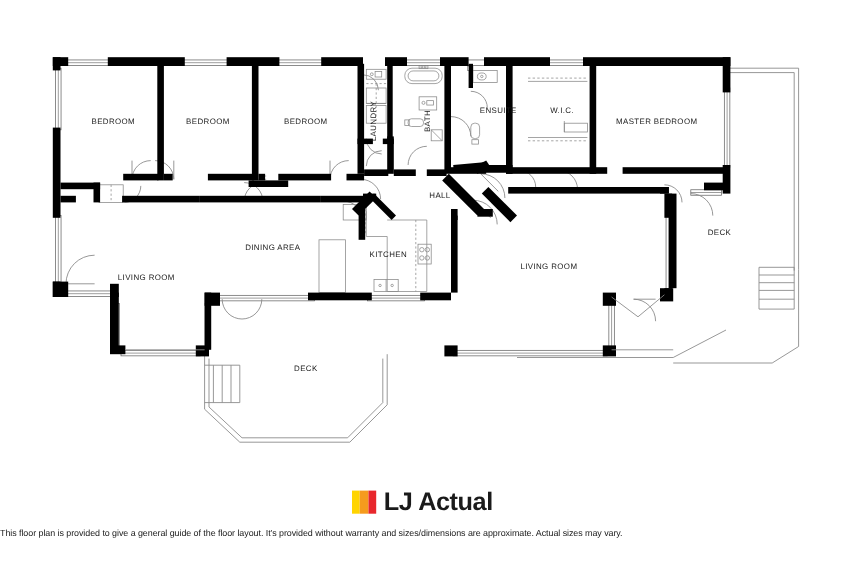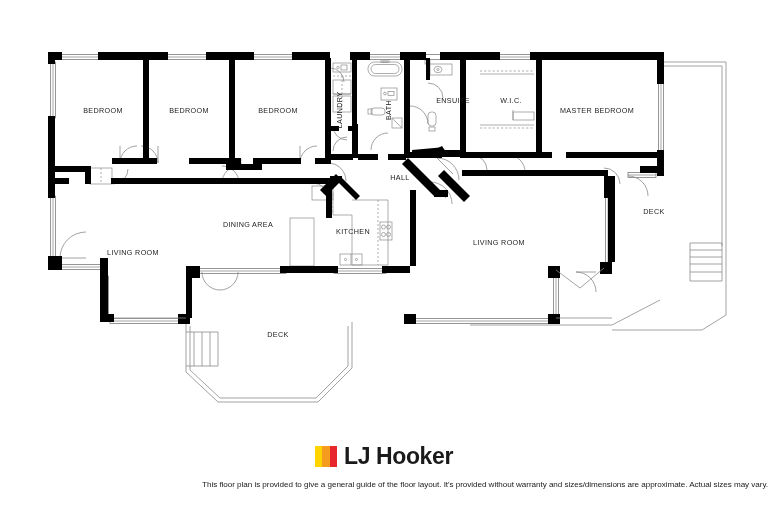--- a/index.html
+++ b/index.html
@@ -85,21 +85,21 @@
     font-weight: 700;
     color: #1a1a1a;
     letter-spacing: -0.4px;
     line-height: 1;
   }
   #disclaimer {
     position: absolute;
     left: 0;
     top: 50px;
     width: 768px;
-    text-align: right;
+    text-align: left;
     font-family: "Liberation Sans", sans-serif;
     font-size: 8.1px;
     color: #1a1a1a;
     letter-spacing: -0.05px;
   }
 </style>
 </head>
 <body>
 
 <div id="page">
@@ -431,18 +431,18 @@
     </svg>
   </div>
 
   <div id="footer">
     <div id="logo-row">
       <div id="logo-bars">
         <span style="background:#FFD400"></span>
         <span style="background:#F59B1E"></span>
         <span style="background:#E8272C"></span>
       </div>
-      <div id="logo-text">LJ Hooker</div>
+      <div id="logo-text">LJ Actual</div>
     </div>
     <div id="disclaimer">This floor plan is provided to give a general guide of the floor layout. It's provided without warranty and sizes/dimensions are approximate. Actual sizes may vary.</div>
   </div>
 
 </div>
 
 </body></html>

